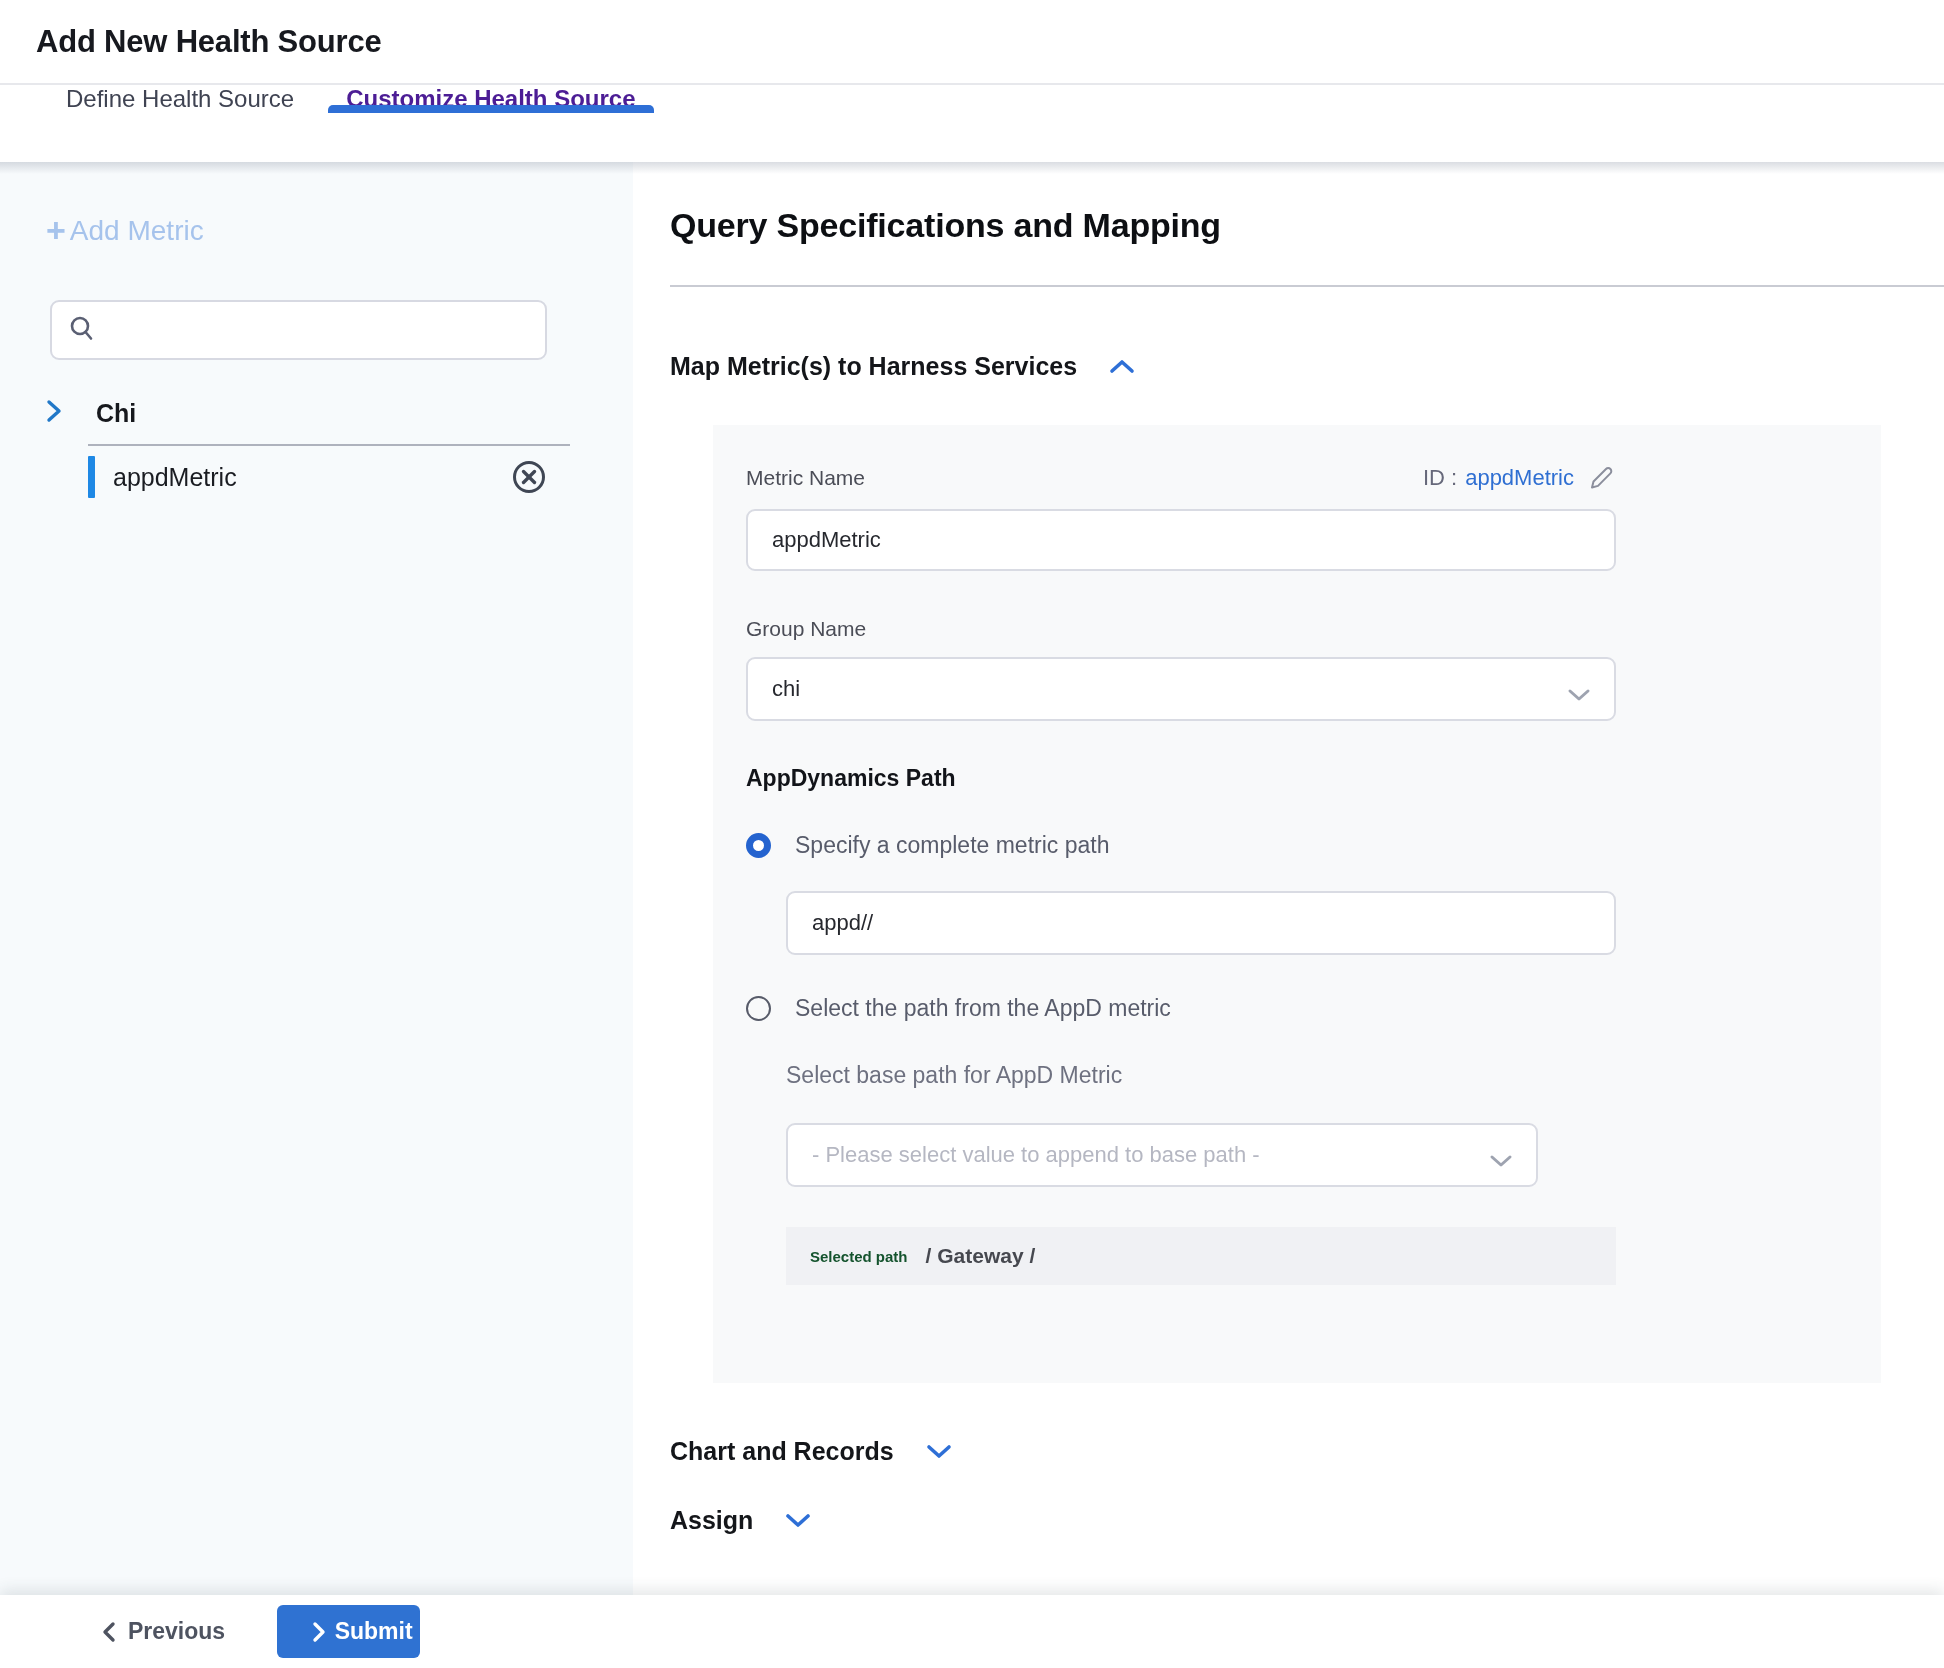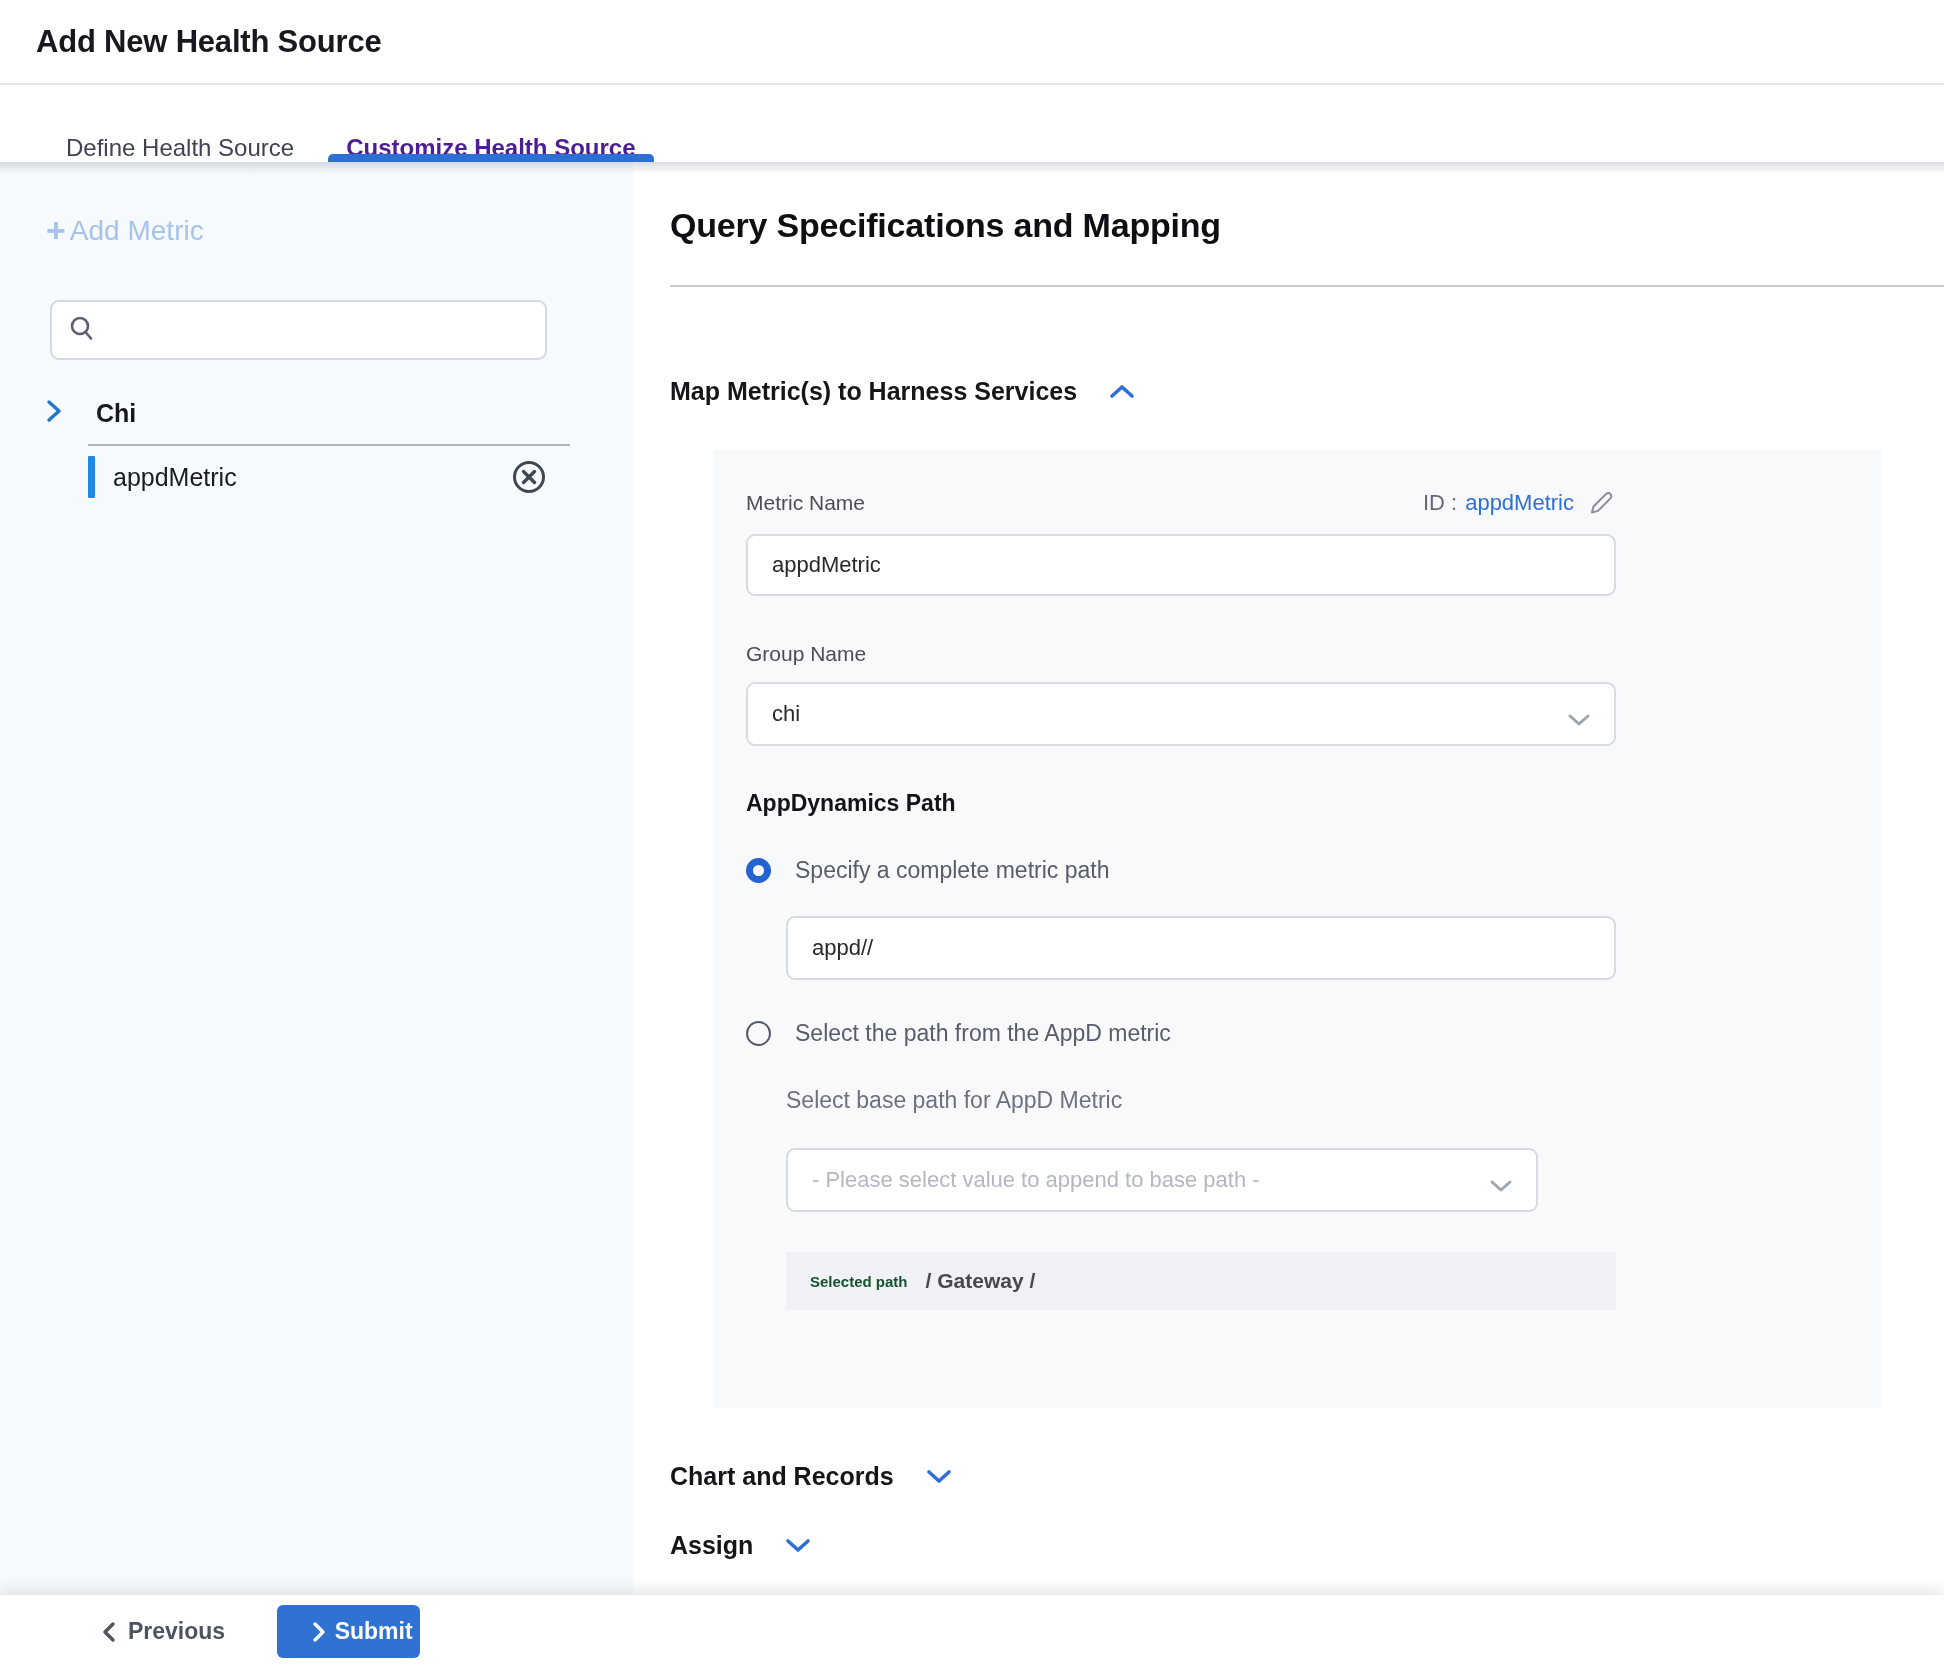--- a/index.html
+++ b/index.html
@@ -8,21 +8,21 @@
     font-family: "Liberation Sans", "DejaVu Sans", sans-serif;
     background:#ffffff; color:#1b1d23; overflow:hidden; position:relative;
   }
 
   
   .header { height:85px; display:flex; align-items:center; padding-left:36px;
             border-bottom:2px solid #e7e8ec; background:#fff; }
   .header h1 { font-size:31px; font-weight:bold; color:#17191f; letter-spacing:-0.2px; }
 
   
-  .tabbar { height:77px; display:flex; align-items:flex-end; padding-left:40px; background:#fff; position:relative; }
+  .tabbar { height:77px; display:flex; align-items:flex-start; padding-left:40px; background:#fff; position:relative; }
   .tab { display:flex; align-items:center; padding:0 26px; font-size:24px; color:#3f4352; position:relative; cursor:pointer; }
   .tab.active { font-weight:bold; color:#4c1d95; }
   .tab.active::after { content:""; position:absolute; left:8px; right:8px; bottom:0; height:8px;
                        background:#2e6fd6; border-radius:5px 5px 0 0; }
   .tab-shadow { position:absolute; top:162px; left:0; width:100%; height:12px; z-index:4; pointer-events:none;
                 background:linear-gradient(to bottom, rgba(150,158,172,0.35), rgba(150,158,172,0)); }
 
   
   .content { display:flex; height:1433px; }
 
@@ -44,21 +44,21 @@
   .metric-row .remove { margin-left:auto; margin-right:22px; cursor:pointer; display:flex; }
 
   
   .main { flex:1; background:#fff; padding-left:37px; position:relative; }
   .main-title { margin-top:44px; font-size:34px; font-weight:bold; color:#0d0f13; letter-spacing:-0.2px; }
   .main-sub { margin-top:14px; font-size:21px; color:#6f717e; }
   .main-divider { margin-top:40px; border-top:2px solid #c9cbd3; }
   .section-head { display:flex; align-items:center; cursor:pointer; width:max-content; }
   .section-head .stitle { font-size:25px; font-weight:bold; color:#14161a; }
   .section-head .schev { margin-left:30px; display:flex; }
-  .sh-map { margin-top:90px;text-align:center; }
+  .sh-map { margin-top:65px;text-align:center; }
   .sh-chart { margin-top:54px; }
   .sh-assign { margin-top:40px; }
 
   .panel { margin-top:44px; margin-left:43px; width:1168px; height:958px; background:#f8f9fa; padding:38px 0 0 33px; }
   .label-row { width:870px; display:flex; justify-content:space-between; align-items:center; }
   .field-label { font-size:21px; color:#4b4d57; }
   .id-wrap { display:flex; align-items:center; }
   .id-prefix { font-size:22px; color:#66687a; margin-right:8px; }
   .id-link { font-size:22px; color:#2f6fd2; cursor:pointer; }
   .id-edit { margin-left:12px; display:flex; cursor:pointer; }

